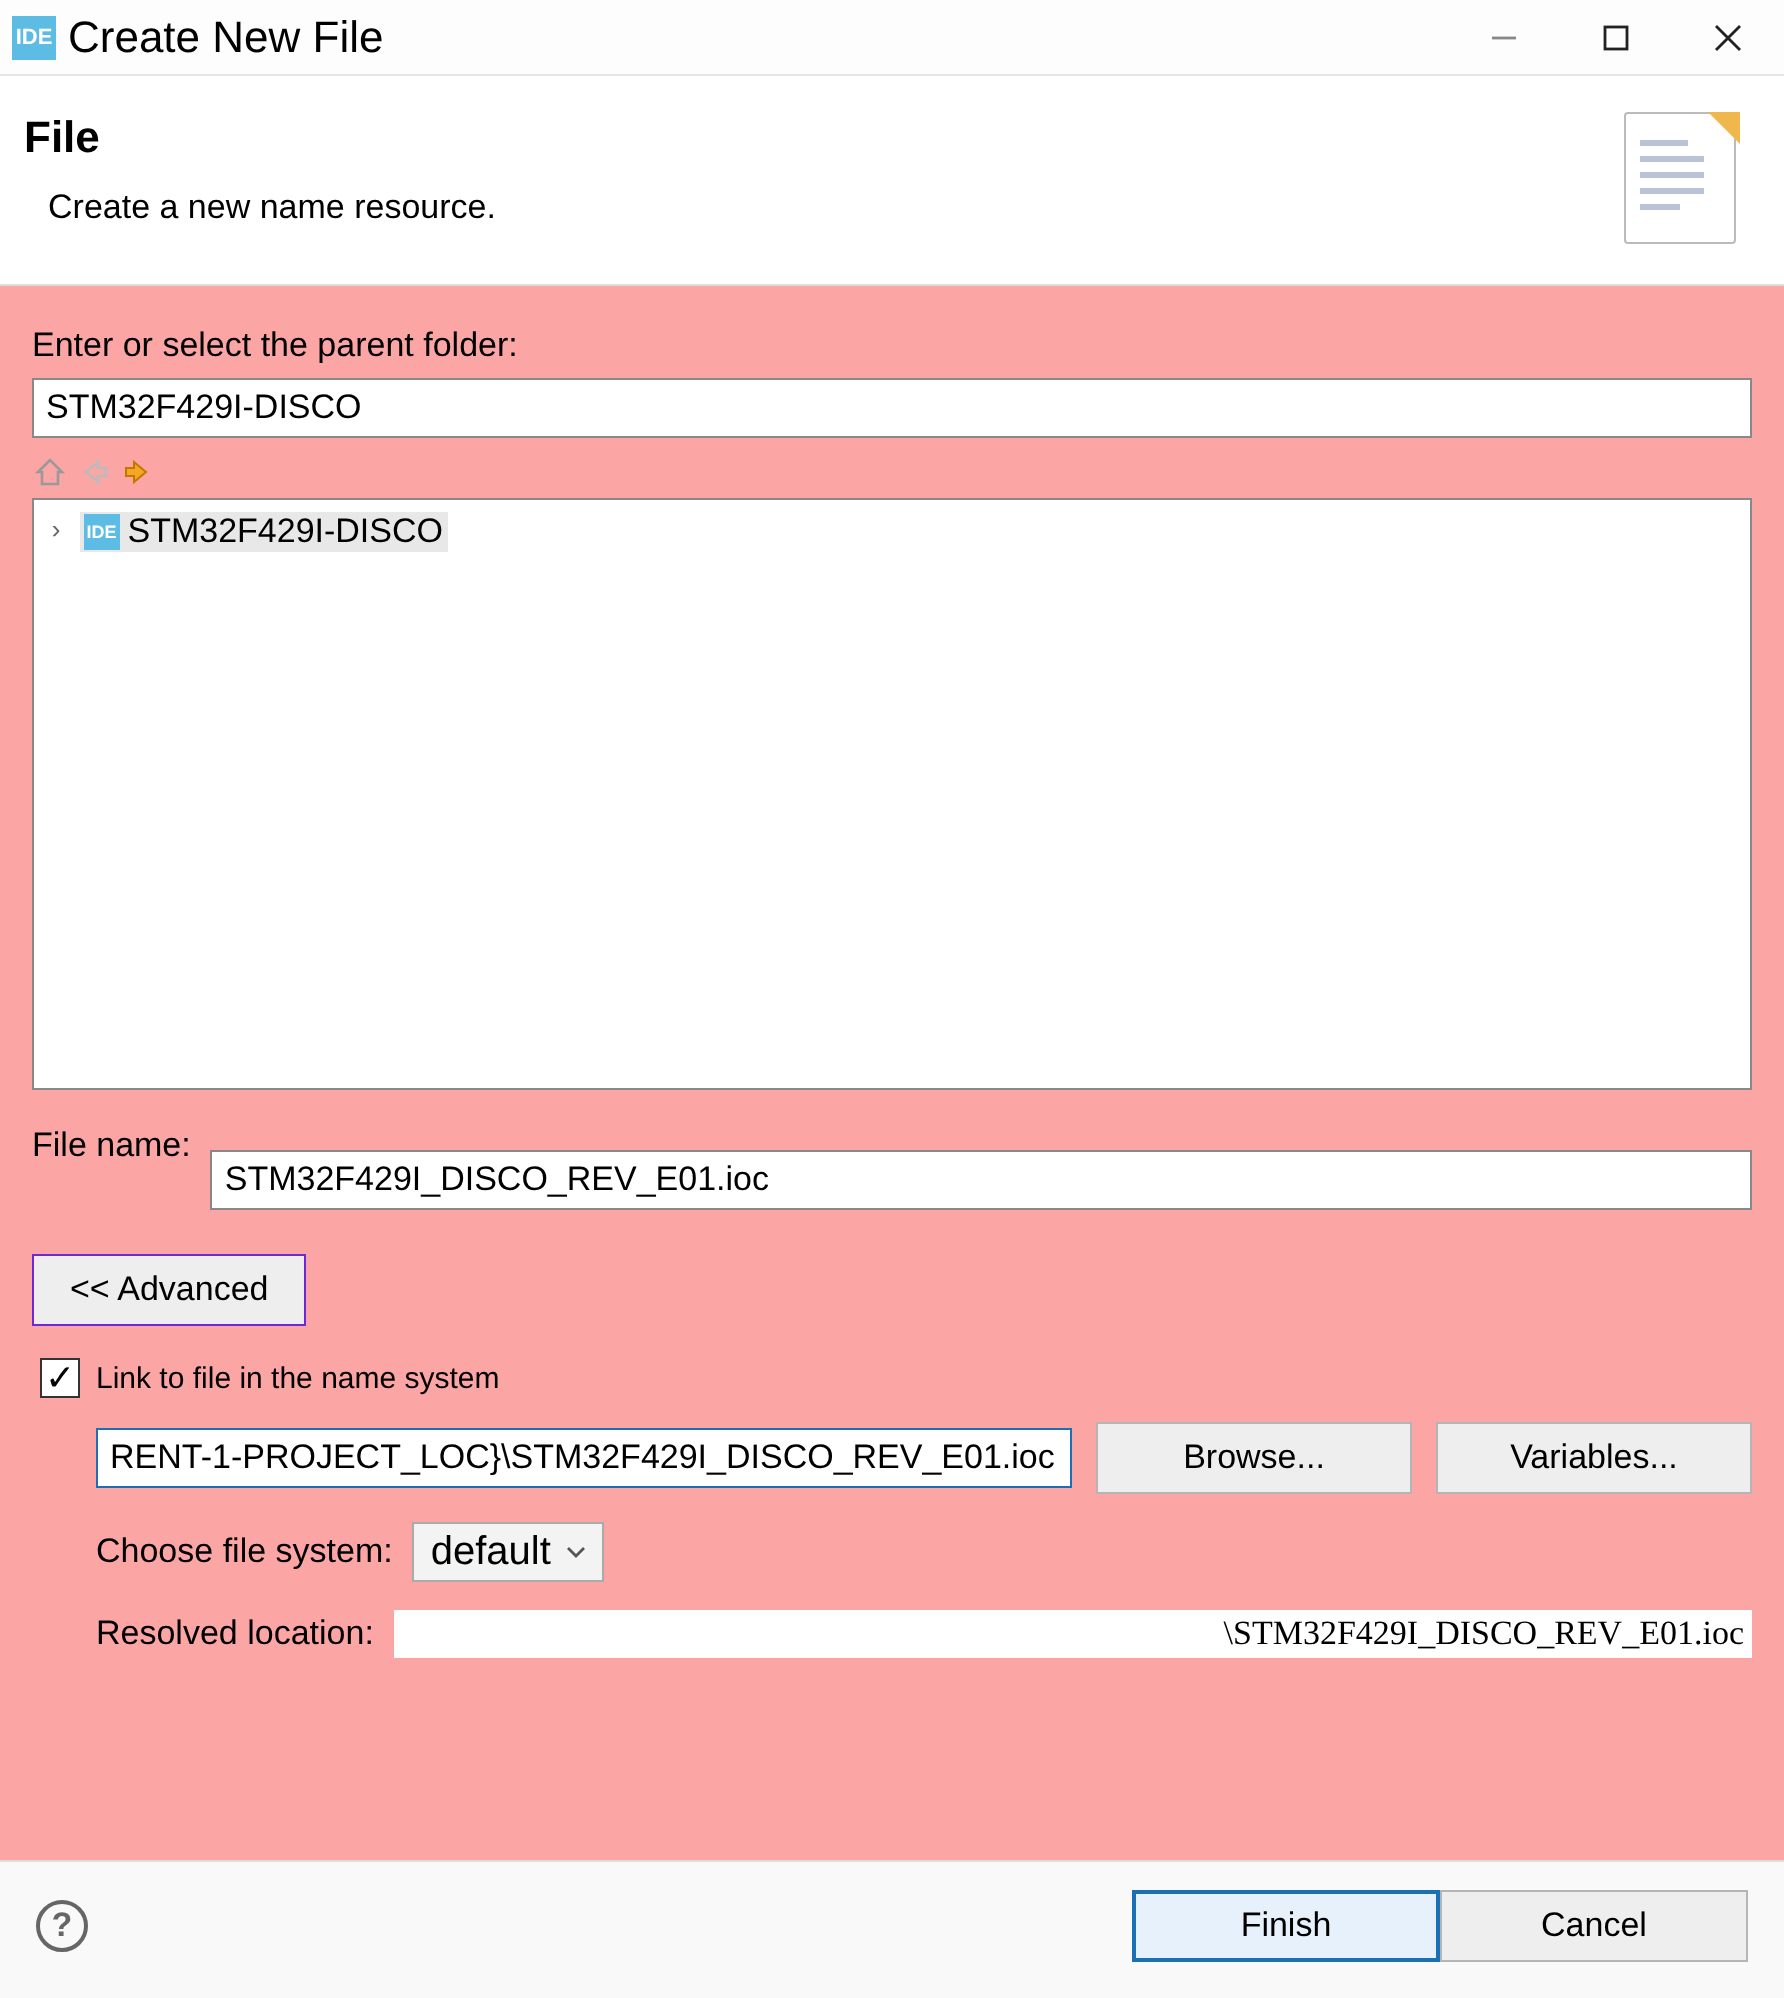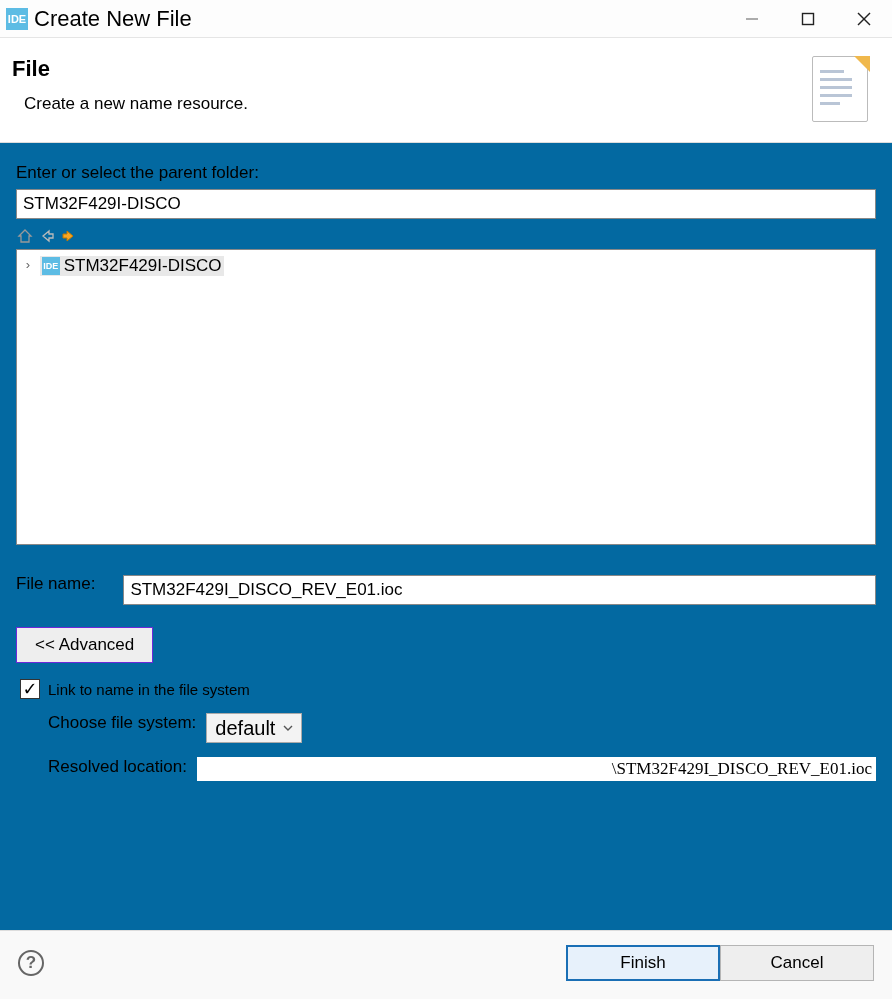--- a/index.html
+++ b/index.html
@@ -78,21 +78,21 @@
     position: absolute;
     left: 14px;
     height: 3px;
     background: #b9c5d6;
   }
 
   
   .main {
     flex: 1;
     padding: 20px 16px 10px 16px;
-    background: #0369a1;
+    background: #fca5a5;
     overflow: auto;
   }
   .lbl { font-size: 17px; margin-bottom: 6px; display: block; }
   .textfield {
     width: 100%;
     height: 30px;
     border: 1px solid #888;
     padding: 2px 6px;
     font-size: 17px;
     background: #fff;
@@ -126,21 +126,21 @@
   .tree-expand {
     width: 14px;
     color: #666;
     font-size: 13px;
     display: inline-block;
     text-align: center;
     background: #fff;
   }
 
   
-  .row { display: flex; align-items: center; margin-top: 18px; gap: 28px; }
+  .row { display: flex; margin-top: 18px; gap: 10px; }
   .row .lbl-inline { font-size: 17px; white-space: nowrap; }
   .row .textfield { flex: 1; margin-top: 12px; }
 
   
   .adv-btn {
     margin-top: 22px;
     height: 36px;
     padding: 0 18px;
     border: 1px solid #6d28d9;
     background: #eee;
@@ -174,20 +174,21 @@
     height: 36px;
     border: 1px solid #b5b5b5;
     background: #eee;
     font-size: 17px;
     font-family: inherit;
   }
   .fs-row, .res-row {
     margin-top: 14px;
     padding-left: 28px;
     display: flex;
+    align-items: center;
     gap: 10px;
     font-size: 17px;
   }
   .select {
     height: 30px;
     border: 1px solid #aaa;
     background: #f3f3f3;
     padding: 0 8px;
     font-size: 20px;
     display: inline-flex;
@@ -313,23 +314,28 @@
   <div class="row">
     <span class="lbl-inline">File name:</span>
     <input class="textfield" value="STM32F429I_DISCO_REV_E01.ioc" style="">
   </div>
 
   <button class="adv-btn">&lt;&lt; Advanced</button>
 
   <div class="link-section">
     <div class="cb-row">
       <span class="checkbox">✓</span>
-      <span>Link to name in the file system</span>
+      <span>Link to file in the name system</span>
     </div>
 
+    <div class="link-grid">
+      <input class="textfield" style="border-color: rgb(26, 111, 181);" value="RENT-1-PROJECT_LOC}\STM32F429I_DISCO_REV_E01.ioc">
+      <button class="flat-btn">Browse...</button>
+      <button class="flat-btn">Variables...</button>
+    </div>
 
     <div class="fs-row">
       <span>Choose file system:</span>
       <span class="select">
         <span>default</span>
         <svg width="10" height="8">
             <path d="M1 2 L5 6 L9 2" fill="none" stroke="#555" stroke-width="1.4"></path>
           </svg>
       </span>
     </div>

